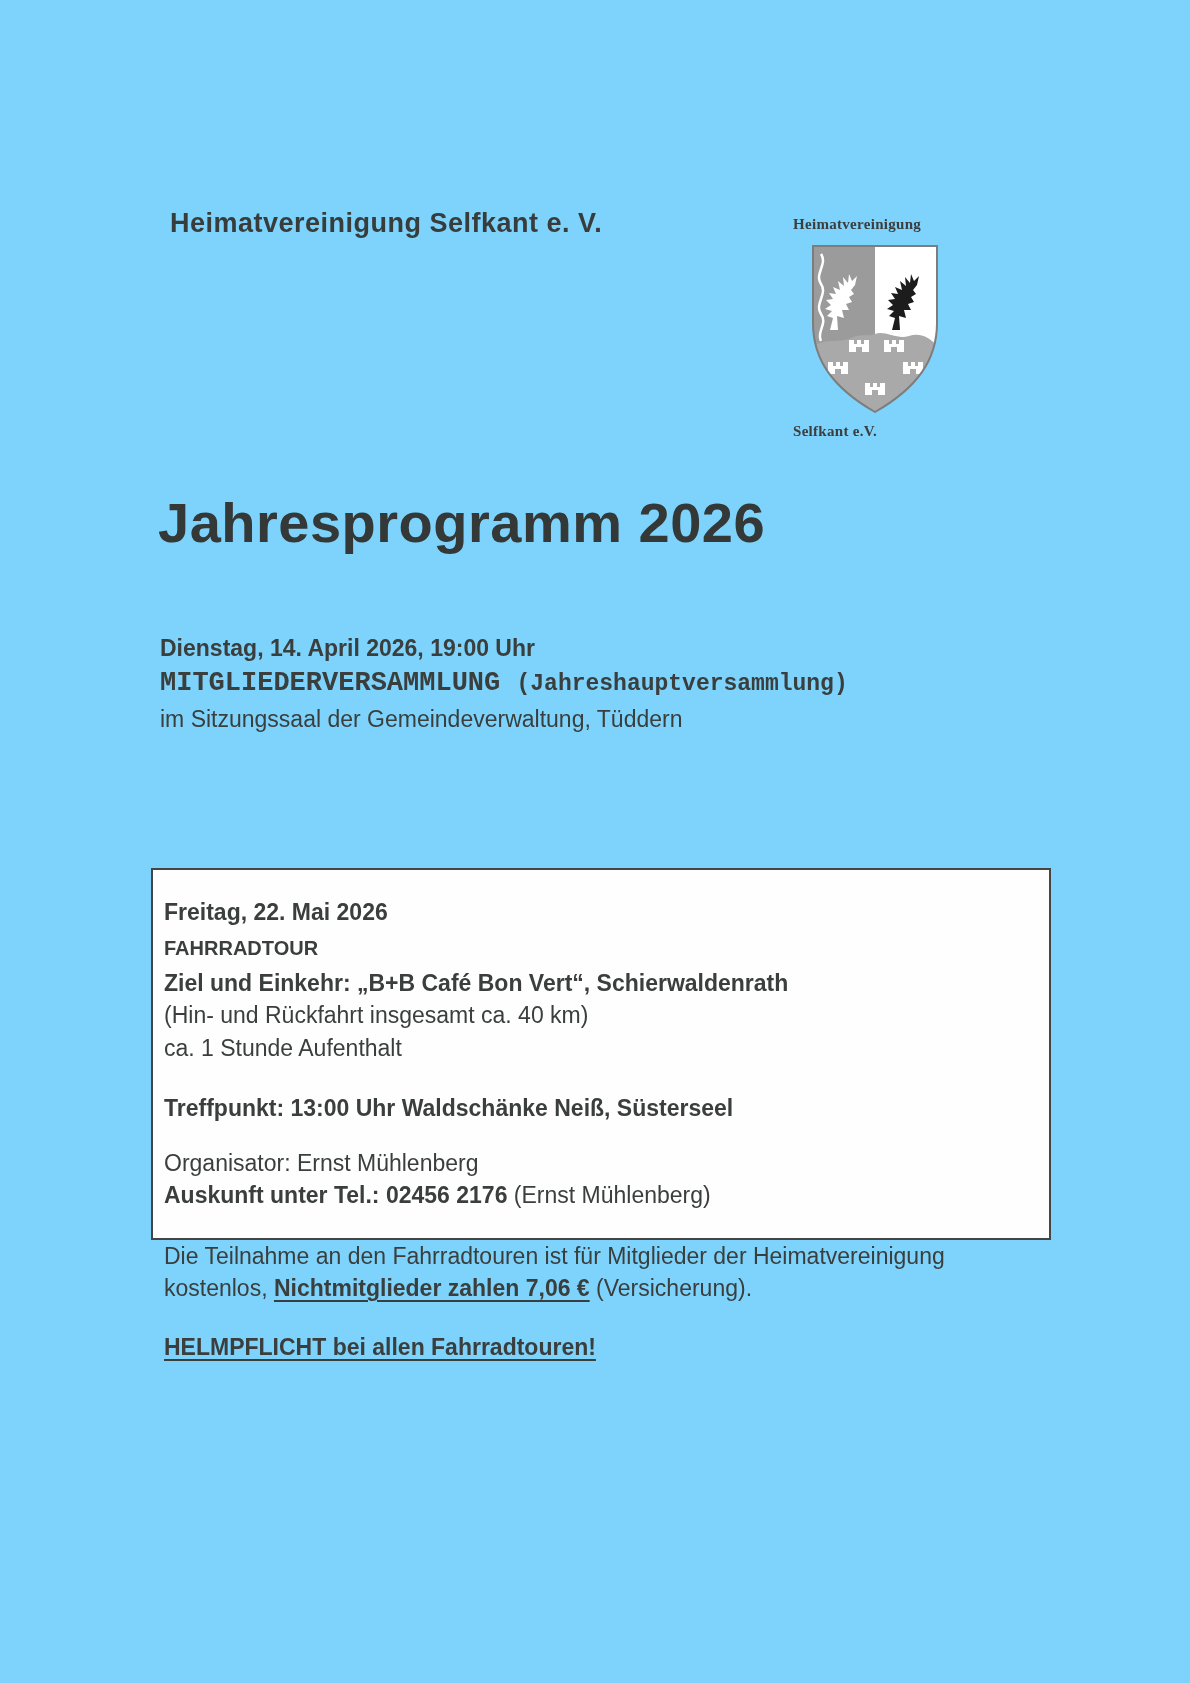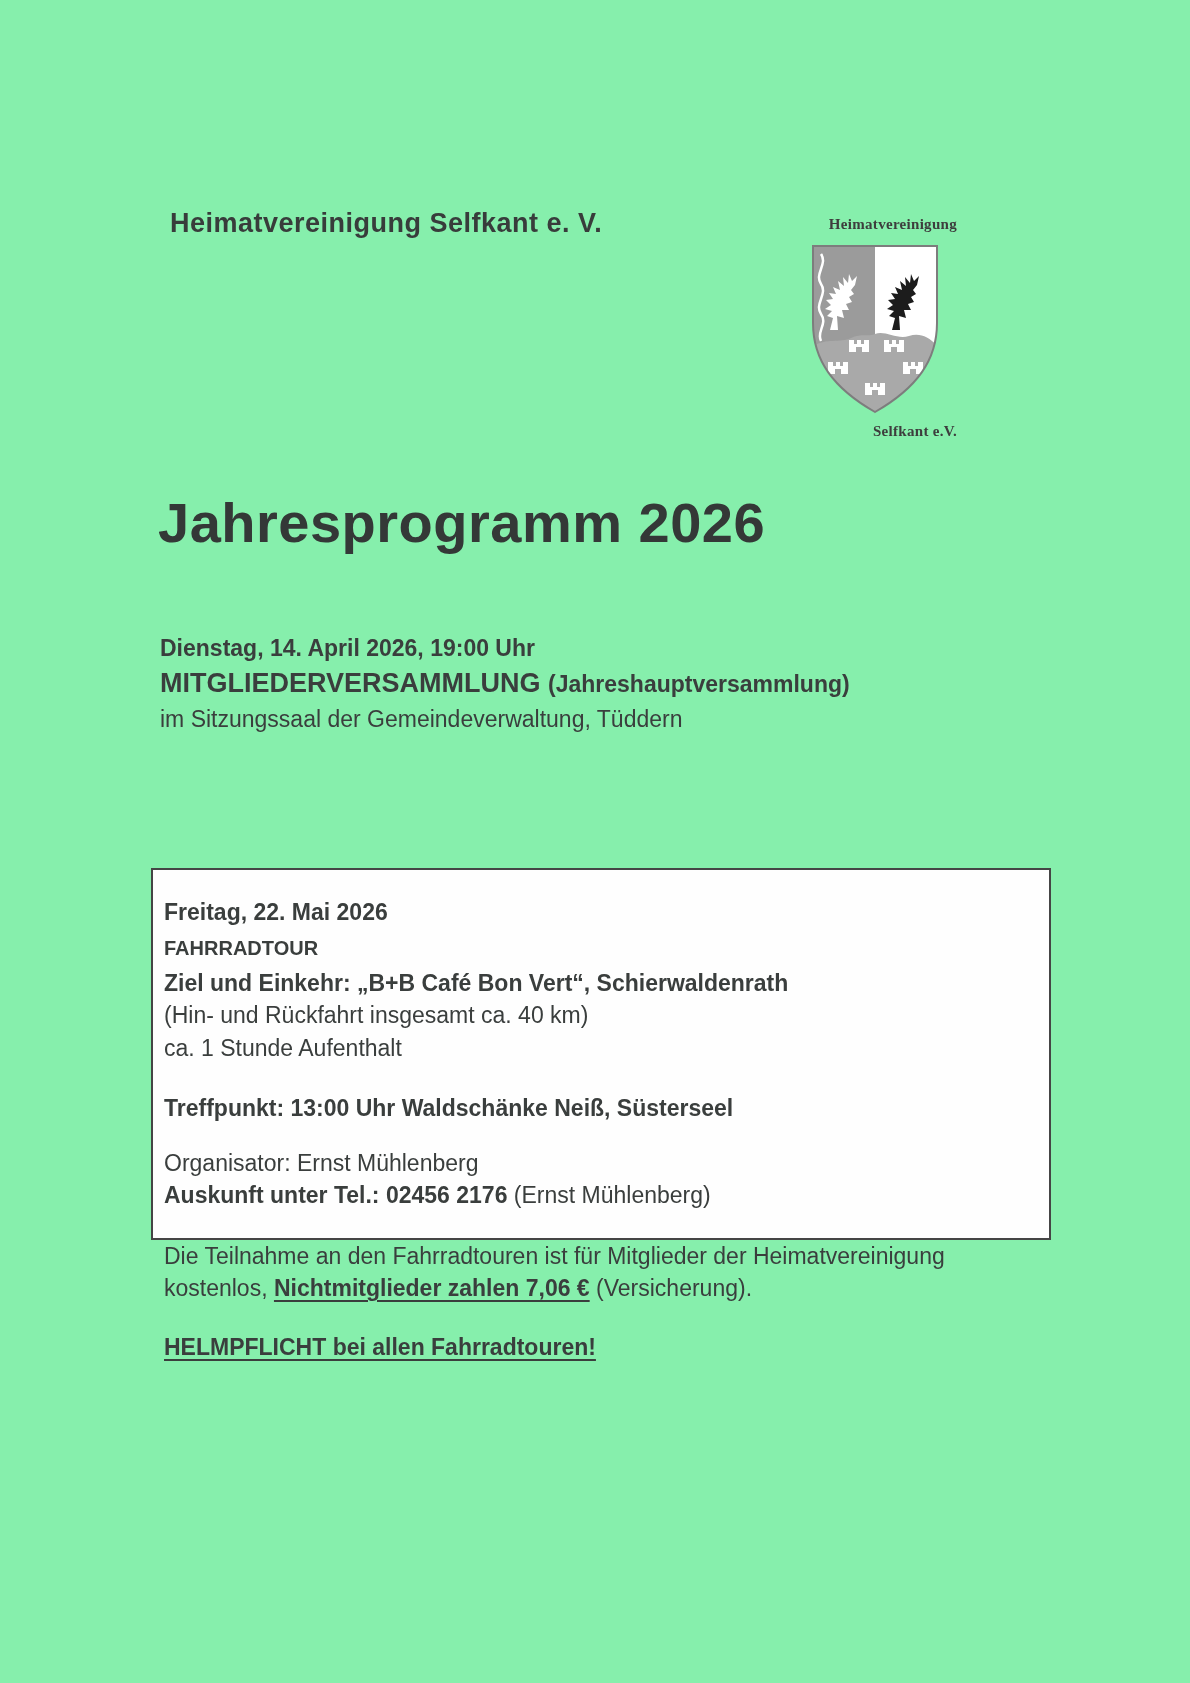--- a/index.html
+++ b/index.html
@@ -1,48 +1,48 @@
 <!DOCTYPE html>
 <html><head>
 <meta charset="utf-8">
 <style>
   * { margin:0; padding:0; box-sizing:border-box; }
   html,body { background:#e9e9e9; }
   .page {
     position:relative;
     width:1190px; height:1683px;
     margin:0 auto;
-    background:#86efac;
+    background:#7dd3fc;
     font-family:"Liberation Sans", sans-serif;
     color:#3a3e3d;
     overflow:hidden;
   }
   .org-header {
     position:absolute; left:170px; top:208px;
     font-size:27px; font-weight:bold; letter-spacing:0.5px;
     color:#383c3b;
   }
   .logo {
     position:absolute; left:793px; top:216px; width:164px;
-    text-align:right;
+    text-align:left;
   }
   .logo-caption {
     font-family:"Liberation Serif", serif;
     font-weight:bold; font-size:15px; color:#3d3d3d;
     letter-spacing:0.3px;
   }
   .logo svg { display:block; margin:5px auto 3px auto; }
   .title {
     position:absolute; left:158px; top:490px;
     font-size:56px; font-weight:bold; color:#343837;
     letter-spacing:0.5px;
   }
   .meeting { position:absolute; left:160px; top:632px; }
   .meeting p { font-size:23px; line-height:33px; }
-  .meeting .name-line { font-size:27px; line-height:37px; font-weight:bold; }
+  .meeting .name-line { font-size:27px; line-height:37px; font-weight:bold;font-family:Liberation Mono, monospace; }
   .meeting .name-suffix { font-size:23px; font-weight:bold; }
   .b { font-weight:bold; }
   .u {
     text-decoration:underline;
     text-decoration-thickness:2px;
     text-underline-offset:4px;
   }
   .tour-box {
     position:absolute; left:151px; top:868px;
     width:900px; height:372px;

